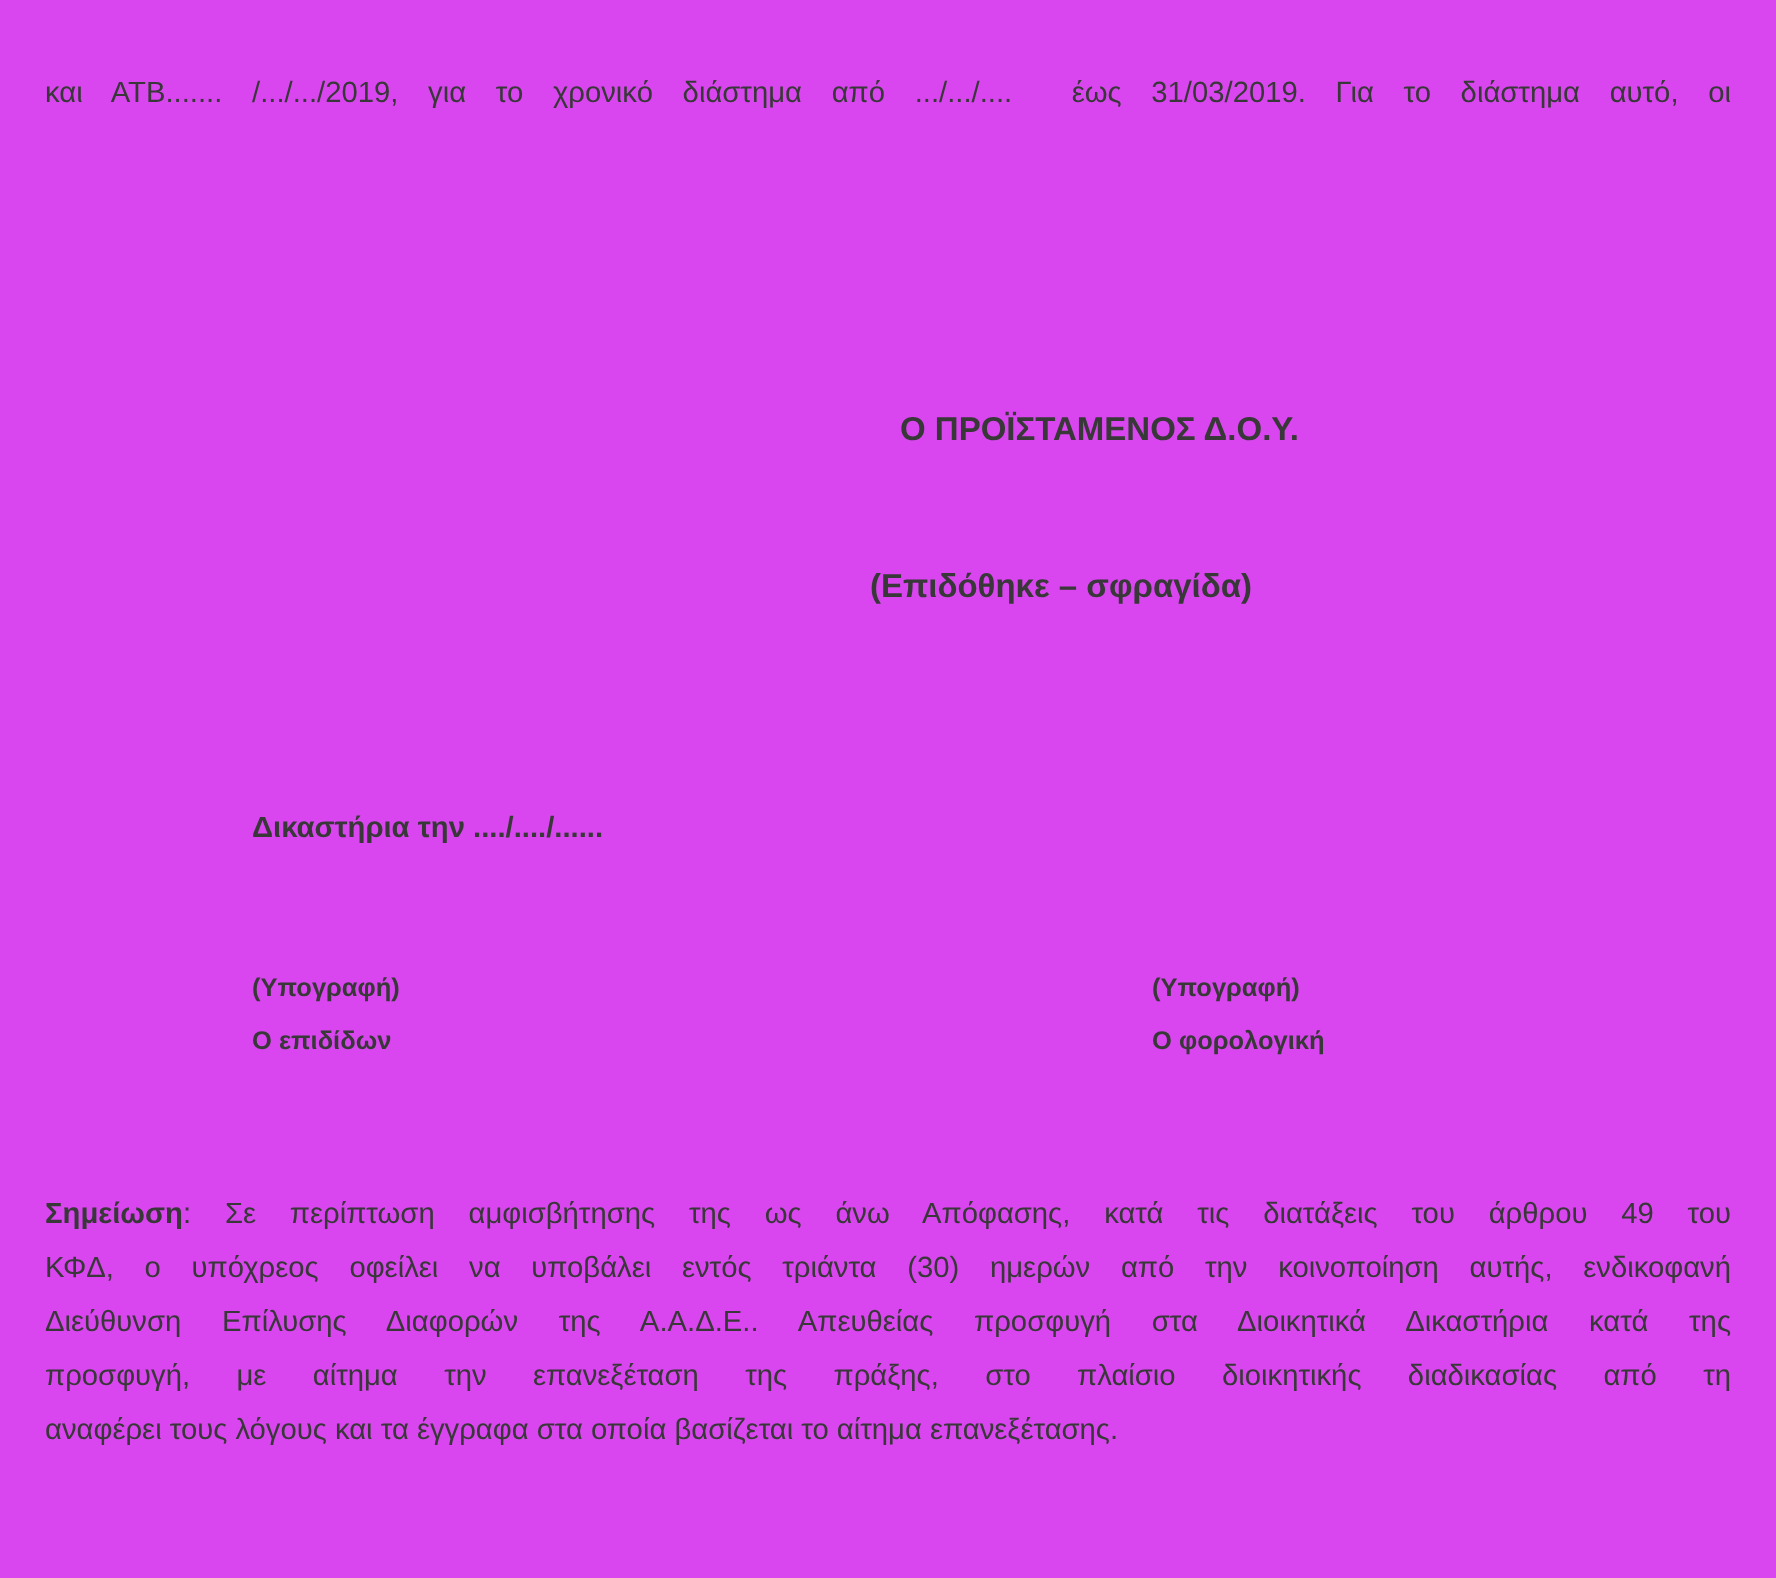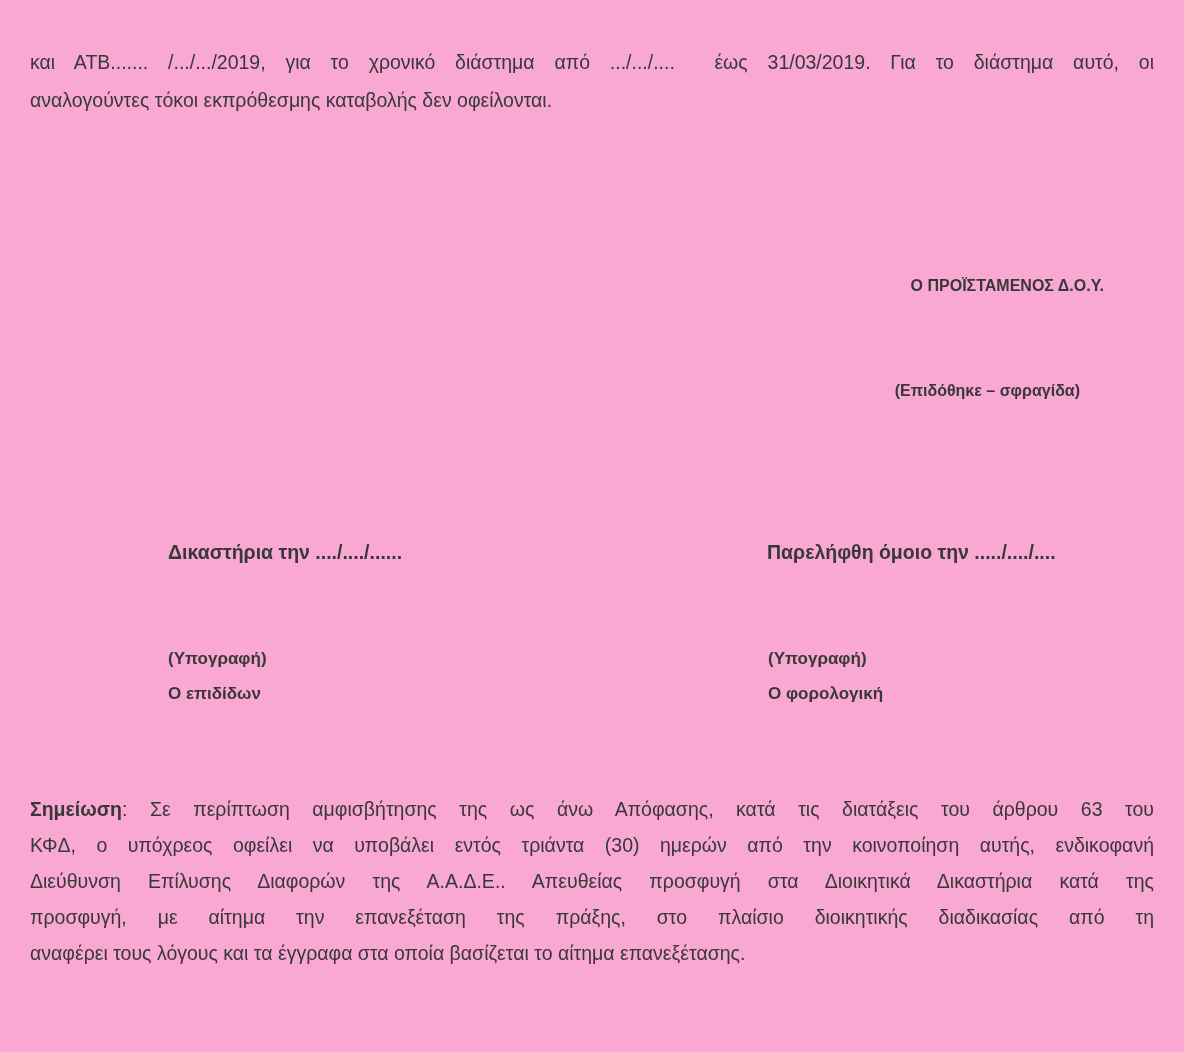--- a/index.html
+++ b/index.html
@@ -4,41 +4,41 @@
 <style>
   html, body {
     margin: 0;
     padding: 0;
     background: #ffffff;
   }
   .page {
     position: relative;
     width: 1184px;
     height: 1052px;
-    background: #f9a8d4;
+    background: #d946ef;
     font-family: "Liberation Sans", "DejaVu Sans", sans-serif;
     color: #383838;
     overflow: hidden;
   }
   .para {
     position: absolute;
     left: 30px;
     width: 1124px;
     font-size: 19.5px;
   }
   .intro { top: 43px; line-height: 38px; }
   .note  { top: 791px; line-height: 36px; }
   .jline { width: 100%; }
   .just  { text-align: justify; text-align-last: justify; }
   .bold, .heading, .label, .sigblock { font-weight: bold; }
   .heading {
     position: absolute;
-    font-size: 16px;
+    font-size: 22px;
     line-height: 28px;
-    text-align: right;
+    text-align: left;
     white-space: nowrap;
   }
   .doy   { left: 600px; top: 272px; width: 504px; }
   .stamp { left: 580px; top: 377px; width: 500px; }
   .label {
     position: absolute;
     font-size: 19.5px;
     line-height: 28px;
     white-space: nowrap;
   }
@@ -53,41 +53,39 @@
   .sig-left  { left: 168px; top: 641px; }
   .sig-right { left: 768px; top: 641px; }
 </style>
 </head>
 <body>
 
 <div class="page">
 
   <div class="para intro">
     <div class="jline just">και ΑΤΒ....... /.../.../2019, για το χρονικό διάστημα από .../.../....&nbsp; έως 31/03/2019. Για το διάστημα αυτό, οι</div>
-    <div class="jline">αναλογούντες τόκοι εκπρόθεσμης καταβολής δεν οφείλονται.</div>
   </div>
 
   <div class="heading doy">Ο ΠΡΟΪΣΤΑΜΕΝΟΣ Δ.Ο.Υ.</div>
 
   <div class="heading stamp">(Επιδόθηκε – σφραγίδα)</div>
 
   <div class="label served">Δικαστήρια την ..../..../......</div>
-  <div class="label received">Παρελήφθη όμοιο την ...../..../....</div>
 
   <div class="sigblock sig-left">
     <div>(Υπογραφή)</div>
     <div>Ο επιδίδων</div>
   </div>
 
   <div class="sigblock sig-right">
     <div>(Υπογραφή)</div>
     <div>Ο φορολογική</div>
   </div>
 
   <div class="para note">
-    <div class="jline just"><span class="bold">Σημείωση</span><span>: Σε περίπτωση αμφισβήτησης της ως άνω Απόφασης, κατά τις διατάξεις του άρθρου 63 του</span></div>
+    <div class="jline just"><span class="bold">Σημείωση</span><span>: Σε περίπτωση αμφισβήτησης της ως άνω Απόφασης, κατά τις διατάξεις του άρθρου 49 του</span></div>
     <div class="jline just">ΚΦΔ, ο υπόχρεος οφείλει να υποβάλει εντός τριάντα (30) ημερών από την κοινοποίηση αυτής, ενδικοφανή</div>
     <div class="jline just">Διεύθυνση Επίλυσης Διαφορών της Α.Α.Δ.Ε.. Απευθείας προσφυγή στα Διοικητικά Δικαστήρια κατά της</div>
     <div class="jline just">προσφυγή, με αίτημα την επανεξέταση της πράξης, στο πλαίσιο διοικητικής διαδικασίας από τη</div>
     <div class="jline">αναφέρει τους λόγους και τα έγγραφα στα οποία βασίζεται το αίτημα επανεξέτασης.</div>
   </div>
 
 </div>
 
 </body></html>

